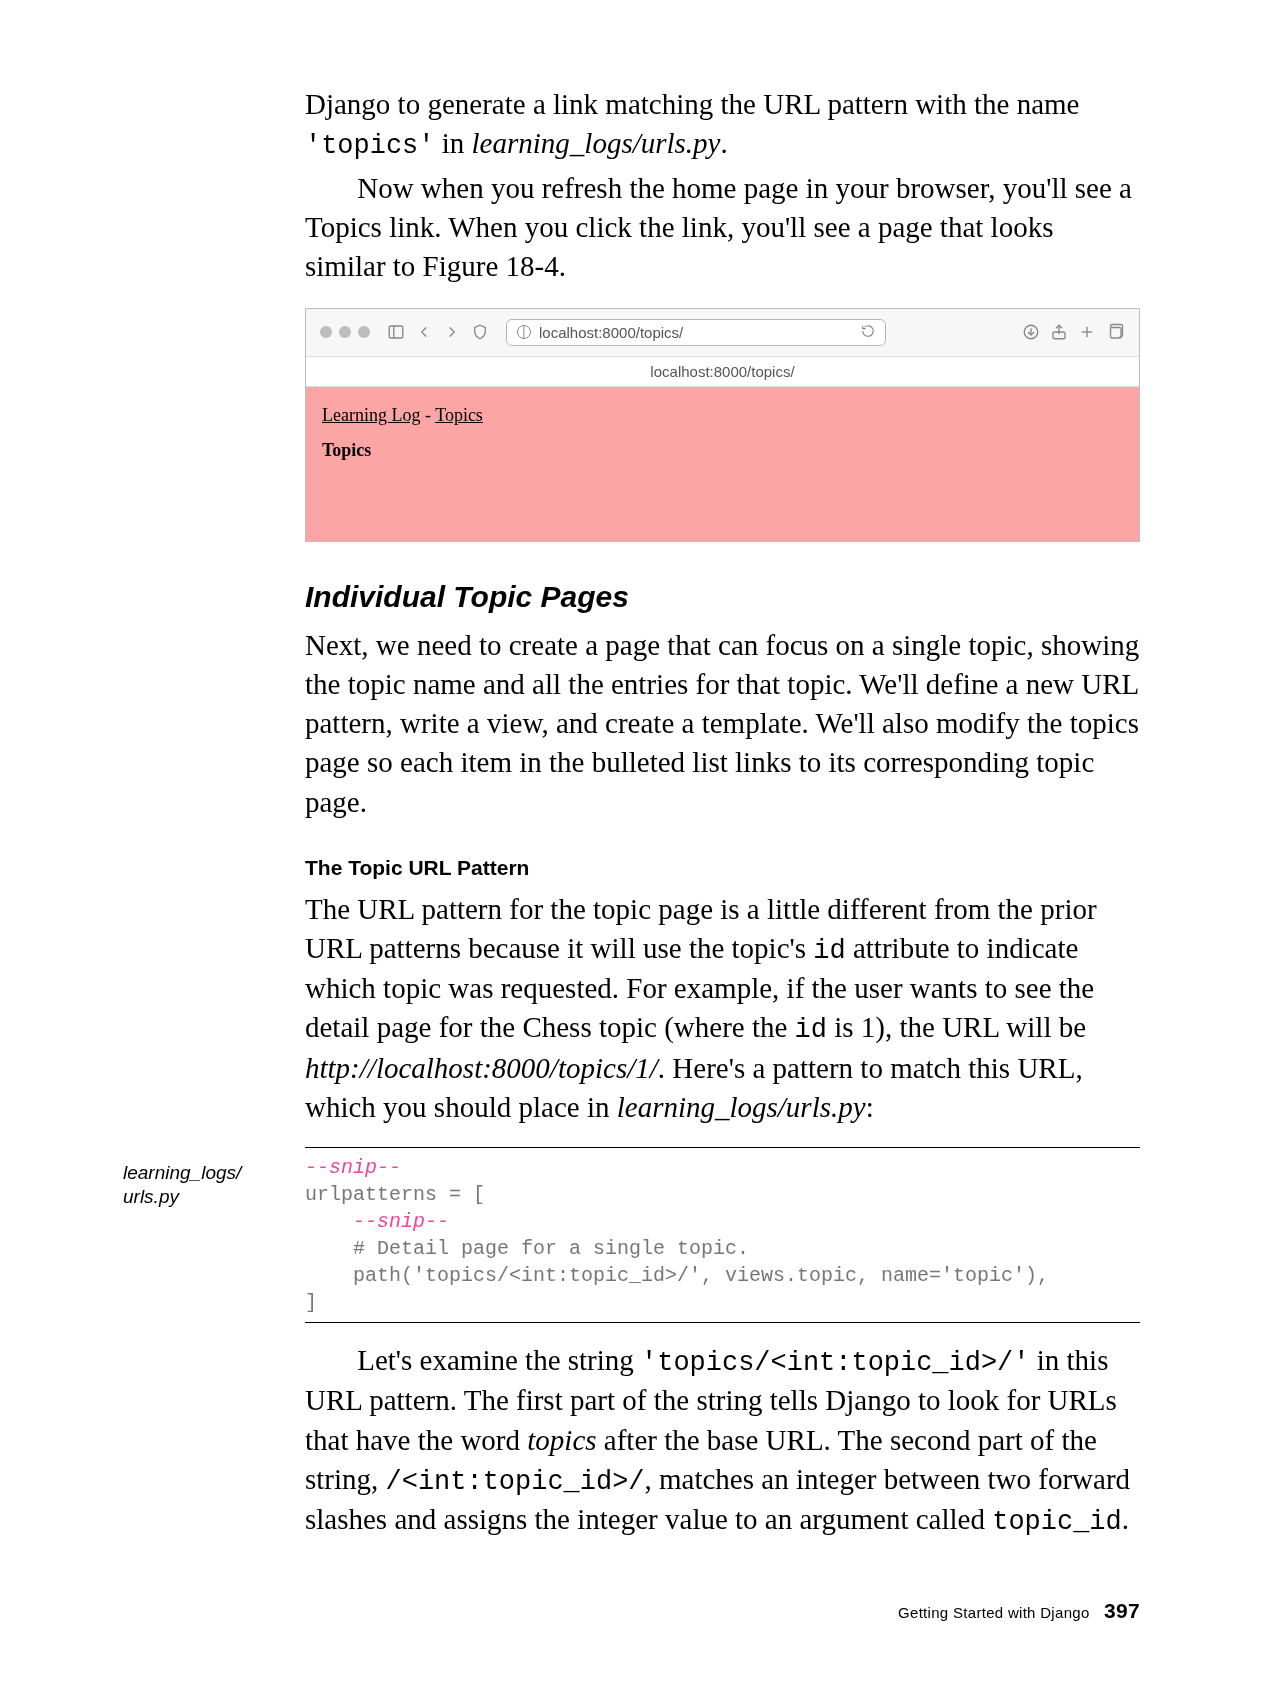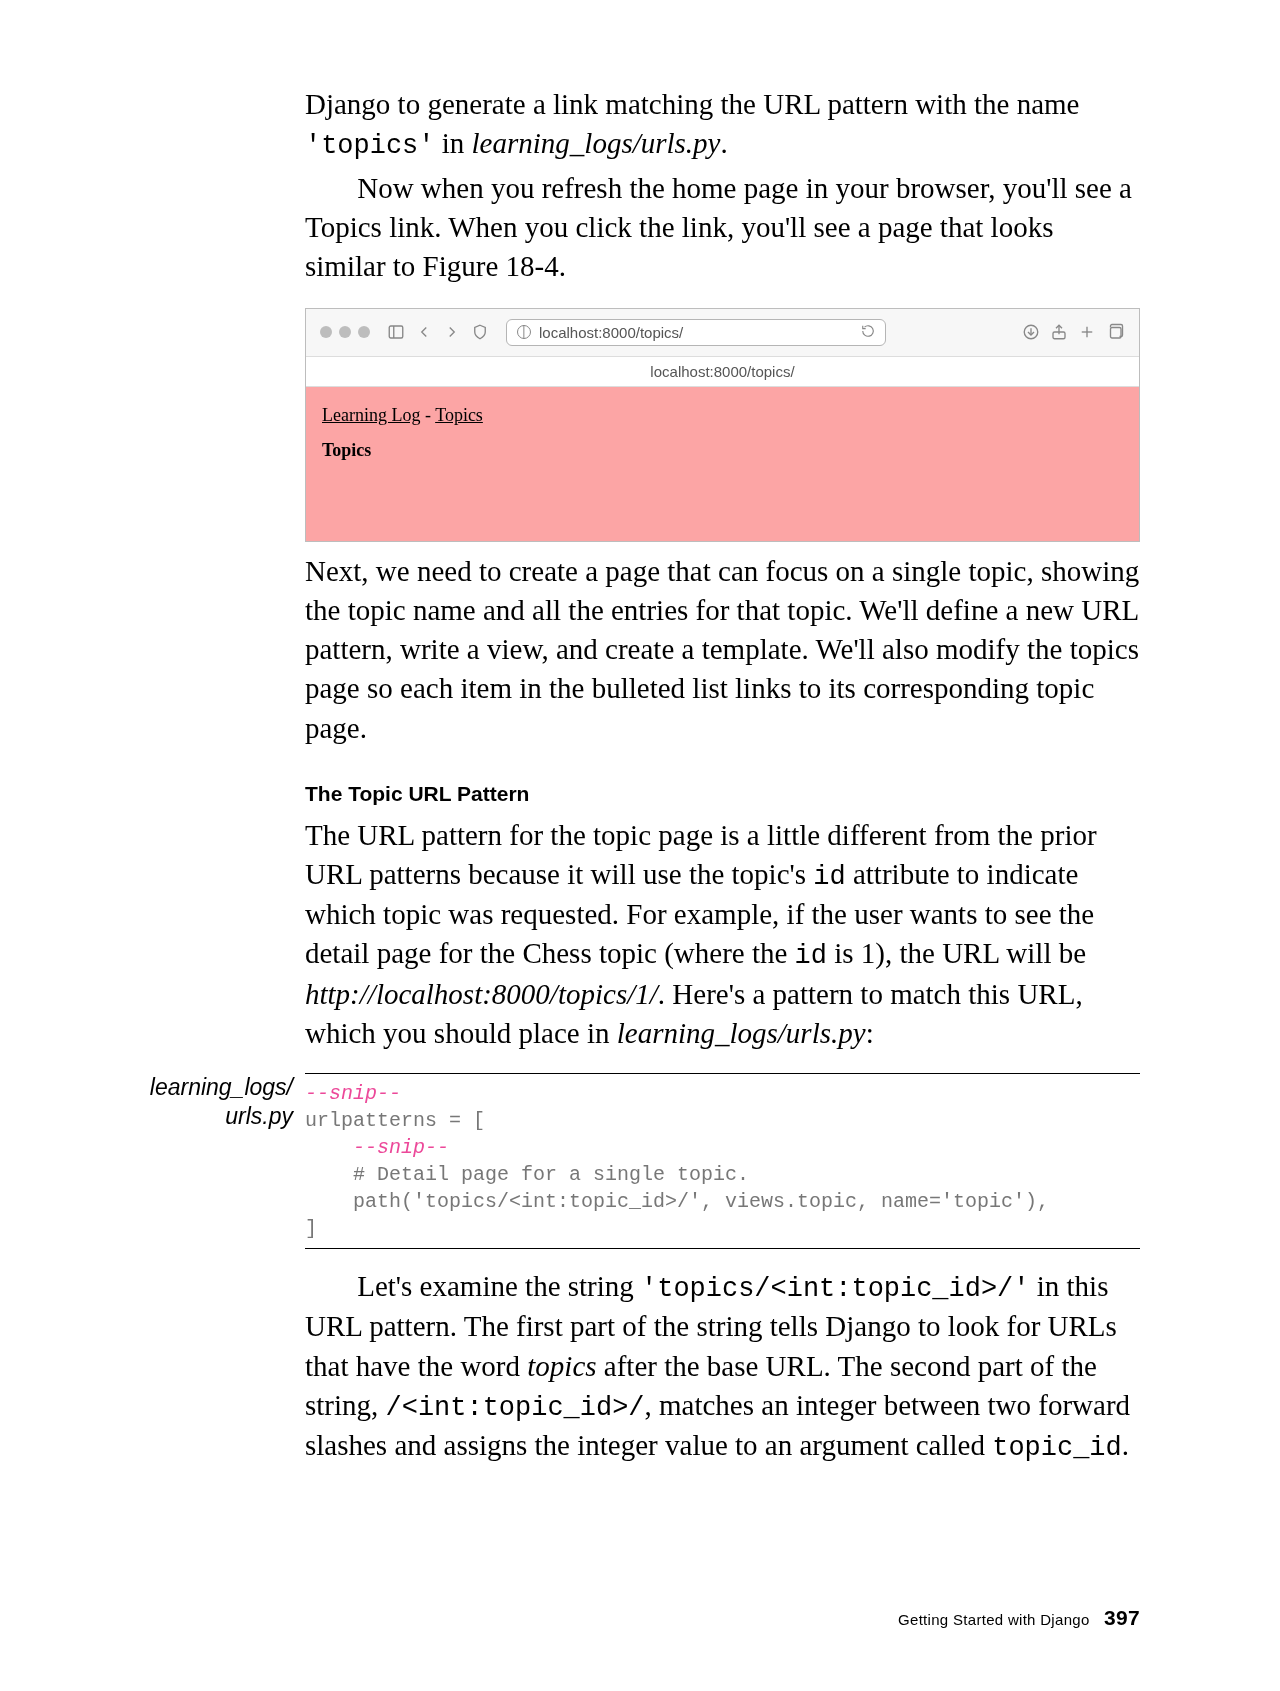--- a/index.html
+++ b/index.html
@@ -119,45 +119,45 @@
 
   
   .code-block-wrap {
     margin-top: 20px;
     position: relative;
   }
   .margin-label {
     position: absolute;
     left: -182px;
     width: 170px;
-    text-align: right;
+    text-align: left;
     font-family: "Futura", "Trebuchet MS", Arial, sans-serif;
     font-style: italic;
-    font-size: 23px;
+    font-size: 19px;
     line-height: 1.25;
-    top: 0;
+    top: 14px;
   }
   .code-rule {
     border: none;
     border-top: 1.5px solid #000;
     margin: 0;
   }
   pre.code {
     font-family: "Consolas", "Menlo", "Courier New", monospace;
     font-size: 20px;
     line-height: 1.35;
     margin: 6px 0;
     white-space: pre;
     color: #777;
   }
   pre.code .snip { font-style: italic; color:#ec4899; }
 
   .footer {
     position: absolute;
-    bottom: 61px;
+    bottom: 68px;
     right: 140px;
     font-family: "Futura", "Trebuchet MS", Arial, sans-serif;
     font-size: 15px;
     letter-spacing: 0.3px;
   }
   .footer .pnum { font-weight: 800; font-size: 21px; margin-left: 10px; }
 </style>
 </head>
 <body>
 
@@ -240,20 +240,21 @@
       <div class="tab-strip">localhost:8000/topics/</div>
       <div class="browser-content">
         <div class="bc-nav">
           <a href="#">Learning Log</a><span> - </span><a href="#">Topics</a>
         </div>
         <div class="bc-heading">Topics</div>
       </div>
     </div>
 
 
+    <div class="h2">Individual Topic Pages</div>
     <p class="body">Next, we need to create a page that can focus on a single topic, showing the topic name and all the entries for that topic. We'll define a new URL pattern, write a view, and create a template. We'll also modify the topics page so each item in the bulleted list links to its corresponding topic page.</p>
 
     <div class="h3">The Topic URL Pattern</div>
     <p class="body">
       <span>The URL pattern for the topic page is a little different from the prior URL patterns because it will use the topic's </span><span class="mono">id</span><span> attribute to indicate which topic was requested. For example, if the user wants to see the detail page for the Chess topic (where the </span><span class="mono">id</span><span> is 1), the URL will be </span><span class="ital">http://localhost:8000/topics/1/</span><span>. Here's a pattern to match this URL, which you should place in </span><span class="ital">learning_logs/urls.py</span><span>:</span>
     </p>
 
     <div class="code-block-wrap">
       <div class="margin-label">
         <span>learning_logs/</span><br>

